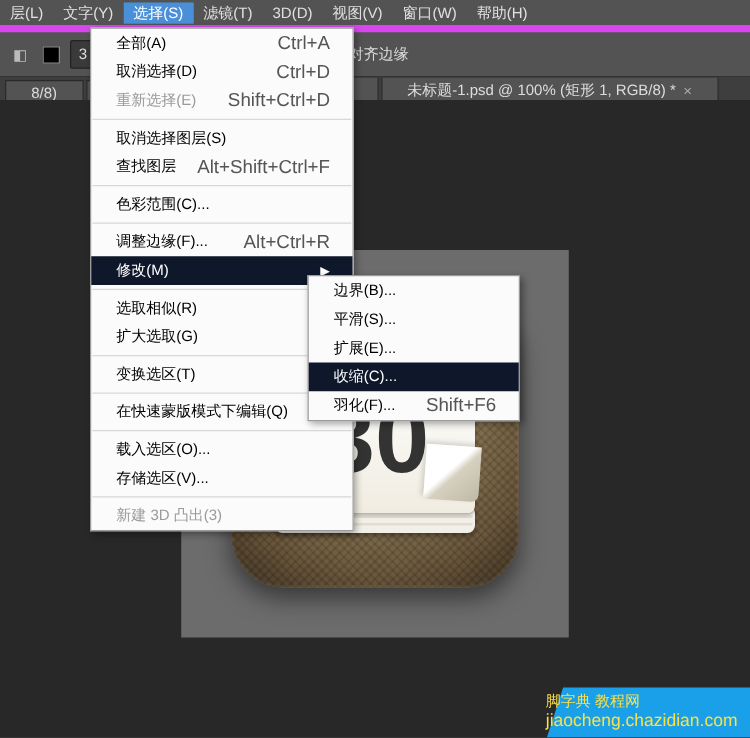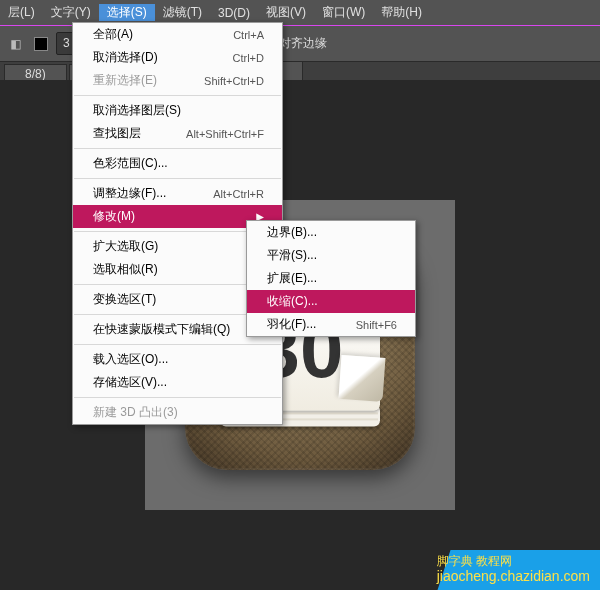--- a/index.html
+++ b/index.html
@@ -1,17 +1,17 @@
 <!DOCTYPE html>
 <html><head>
 <meta charset="utf-8">
 <style>
 *{margin:0;padding:0;box-sizing:border-box;font-family:"Microsoft YaHei",sans-serif;font-size:12px;-webkit-font-smoothing:antialiased}
 body{width:600px;height:590px;background:#535353;overflow:hidden;position:relative;color:#ddd}
-.menubar{background:#535353;height:26px;display:flex;align-items:center;border-bottom:1px solid #d946ef}
+.menubar{background:#535353;height:26px;display:flex;align-items:center;border-bottom:6px solid #d946ef}
 .menubar span{padding:0 8px;color:#e0e0e0;cursor:pointer}
 .menubar span.open{background:#4a90d9;color:#fff}
 .toolbar{background:#535353;height:36px;display:flex;align-items:center;border-bottom:1px solid #2a2a2a;padding:0 6px;gap:8px}
 .swatch{width:14px;height:14px;background:#000;border:1px solid #888}
 .pill{background:#3a3a3a;border:1px solid #222;padding:2px 6px;border-radius:2px;color:#ddd}
 .tb-icon{width:20px;height:18px;display:flex;align-items:center;justify-content:center;color:#bbb}
 .divider{width:1px;height:22px;background:#2a2a2a}
 .chk{width:13px;height:13px;background:#3a3a3a;border:1px solid #777;display:inline-flex;align-items:center;justify-content:center;color:#ddd;font-size:10px}
 .tabbar{background:#3e3e3e;height:22px;display:flex;align-items:flex-end;border-bottom:1px solid #2a2a2a;padding-left:4px;gap:2px;overflow:hidden;white-space:nowrap}
 .tab{background:#535353;padding:2px 20px;color:#ddd;font-size:11px;border:1px solid #2a2a2a;border-bottom:none;display:flex;align-items:center;gap:6px}
@@ -25,22 +25,22 @@
 .cal-pages::before,.cal-pages::after{content:"";position:absolute;left:2px;right:2px;height:2px;background:#e2ddd0}
 .cal-pages::before{bottom:6px}.cal-pages::after{bottom:12px}
 .cal-body{position:absolute;bottom:16px;left:0;right:0;top:34px;background:linear-gradient(#fff,#f0ece1);border-radius:6px;box-shadow:0 1px 3px rgba(0,0,0,.3)}
 .cal-num{position:absolute;inset:0;display:flex;align-items:center;justify-content:center;font-size:78px;font-weight:700;color:#333;font-family:Arial,sans-serif}
 .cal-top{position:absolute;top:0;left:0;right:0;height:40px;background:linear-gradient(#e74c3c,#b8342a);border-radius:6px 6px 2px 2px;box-shadow:0 2px 4px rgba(0,0,0,.3);display:flex;align-items:center;justify-content:center;color:#fff;font-style:italic;font-family:cursive}
 .cal-curl{position:absolute;right:-4px;bottom:10px;width:44px;height:44px;background:linear-gradient(135deg,#fff 45%,#d6d0c0 55%,#bfb8a5);border-radius:0 0 6px 0;transform:rotate(4deg);box-shadow:-2px -2px 4px rgba(0,0,0,.15)}
 .menu{position:absolute;background:#fbfbfb;color:#000;border:1px solid #9a9a9a;box-shadow:2px 2px 6px rgba(0,0,0,.4);z-index:100}
 .menu-main{left:72px;top:22px;width:211px}
 .menu-item{display:flex;justify-content:space-between;align-items:center;padding:3px 18px 3px 20px;white-space:nowrap}
 .menu-item.disabled{color:#9a9a9a}
-.menu-item.hover{background:#be185d;color:#fff}
-.menu-item .sc{color:#555;font-size:11px}
+.menu-item.hover{background:#0f172a;color:#fff}
+.menu-item .sc{color:#555;font-size:15px}
 .menu-item .arrow{font-size:10px}
 .sep{height:1px;background:#d8d8d8;margin:3px 1px}
 .menu-sub{left:246px;top:220px;width:170px}
 .watermark{position:absolute;right:0;bottom:0;width:180px;height:56px}
 .wm-bg{position:absolute;right:0;bottom:0;width:170px;height:40px;background:#1aa0e8;transform:skewX(-18deg) translateX(14px)}
 .wm-txt{position:absolute;right:10px;bottom:6px;color:#fde047;font-size:13px;line-height:15px}
 </style>
 </head>
 <body>
 
@@ -73,20 +73,24 @@
 <div class="tabbar">
   <div class="tab">
       <span>8/8)</span>
     </div>
   <div class="tab">
       <span>DAim...</span>
       <span class="x">×</span>
     </div>
   <div class="tab">
       <span>(圆边, RGB/8) *</span>
+      <span class="x">×</span>
+    </div>
+  <div class="tab">
+      <span>未标题-1.psd @ 100% (矩形 1, RGB/8) *</span>
       <span class="x">×</span>
     </div>
 </div>
 
 <div class="canvas-area">
   <div class="artboard">
     <div class="icon-base">
       <div class="cal-stack">
         <div class="cal-pages"></div>
         <div class="cal-body">
@@ -128,24 +132,24 @@
   <div class="menu-item">
       <span>调整边缘(F)...</span>
       <span class="sc">Alt+Ctrl+R</span>
     </div>
   <div class="menu-item hover">
       <span>修改(M)</span>
       <span class="arrow">▶</span>
     </div>
   <div class="sep"></div>
   <div class="menu-item">
-      <span>扩大选取(G)</span>
+      <span>选取相似(R)</span>
     </div>
   <div class="menu-item">
-      <span>选取相似(R)</span>
+      <span>扩大选取(G)</span>
     </div>
   <div class="sep"></div>
   <div class="menu-item">
       <span>变换选区(T)</span>
     </div>
   <div class="sep"></div>
   <div class="menu-item">
       <span>在快速蒙版模式下编辑(Q)</span>
     </div>
   <div class="sep"></div>

